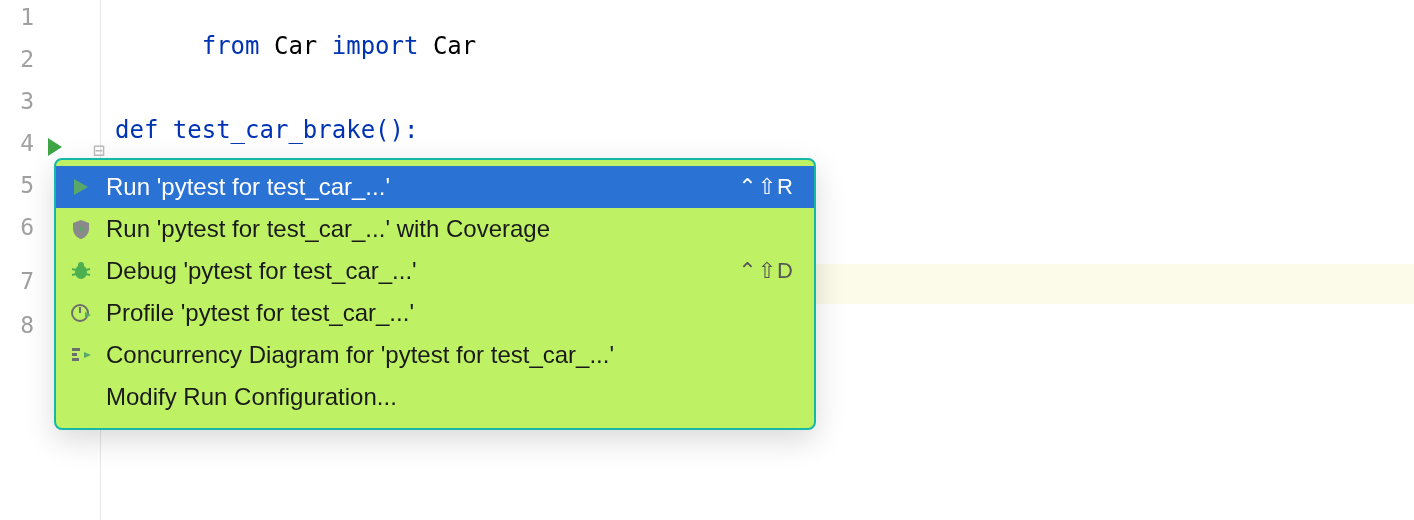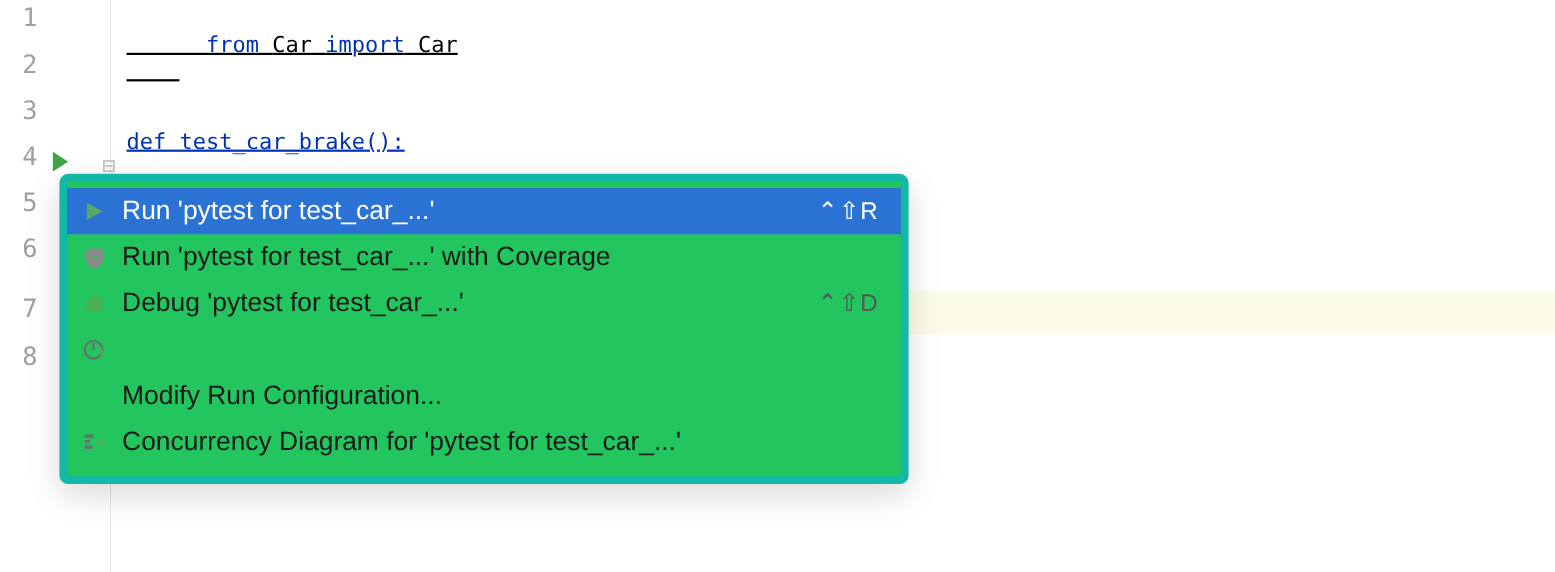--- a/index.html
+++ b/index.html
@@ -42,22 +42,21 @@
     border-top: 9px solid transparent;
     border-bottom: 9px solid transparent;
   }
   .code-area {
     position: relative;
     flex: 1;
   }
   .code-line {
     position: absolute;
     white-space: pre;
-    font-size: 20px;
-    text-decoration: underline;
+    font-size: 24px;
   }
   .kw { color: #0033b3; }
   .cls { color: #000000; }
   .codefold {
     position: absolute;
     color: #bdbdbd;
     font-size: 20px;
   }
 
   .highlight-line {
@@ -67,22 +66,22 @@
     height: 40px;
     background: #fcfae8;
   }
 
   
   .context-menu {
     position: absolute;
     top: 158px;
     left: 54px;
     width: 758px;
-    background: #22c55e;
-    border: 7px solid #14b8a6;
+    background: #bef264;
+    border: 2px solid #14b8a6;
     border-radius: 8px;
     box-shadow: 0 10px 30px rgba(0,0,0,0.15);
     font-family: -apple-system, "Helvetica Neue", Arial, sans-serif;
     font-size: 24px;
     padding: 6px 0 10px 0;
   }
   .menu-item {
     display: flex;
     align-items: center;
     height: 42px;
@@ -182,32 +181,33 @@
   </div>
 
   <div class="menu-item">
     <span class="menu-icon">
       <svg width="22" height="22" viewBox="0 0 22 22">
         <circle cx="10" cy="11" r="8" fill="none" stroke="#6e6e6e" stroke-width="2"></circle>
         <line x1="10" y1="11" x2="10" y2="5" stroke="#6e6e6e" stroke-width="2"></line>
         <polygon points="15,10 21,13 15,16" fill="#59a869"></polygon>
       </svg>
     </span>
-  </div>
-
-  <div class="menu-item">
-    <span class="menu-icon"></span>
-    <span class="menu-label">Modify Run Configuration...</span>
+    <span class="menu-label">Profile 'pytest for test_car_...'</span>
   </div>
 
   <div class="menu-item">
     <span class="menu-icon">
       <svg width="22" height="22" viewBox="0 0 22 22">
         <rect x="2" y="4" width="8" height="3" fill="#6e6e6e"></rect>
         <rect x="2" y="9" width="5" height="3" fill="#6e6e6e"></rect>
         <rect x="2" y="14" width="7" height="3" fill="#6e6e6e"></rect>
         <polygon points="14,8 21,11 14,14" fill="#59a869"></polygon>
       </svg>
     </span>
     <span class="menu-label">Concurrency Diagram for 'pytest for test_car_...'</span>
   </div>
 
+  <div class="menu-item">
+    <span class="menu-icon"></span>
+    <span class="menu-label">Modify Run Configuration...</span>
+  </div>
+
 </div>
 
 </body></html>

